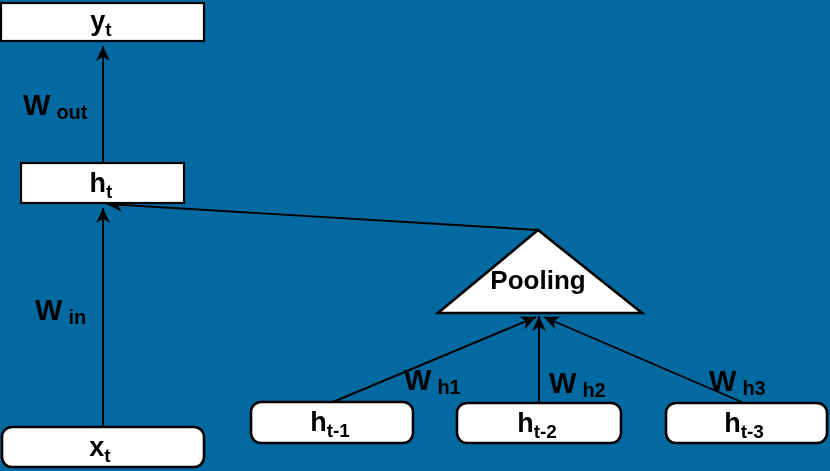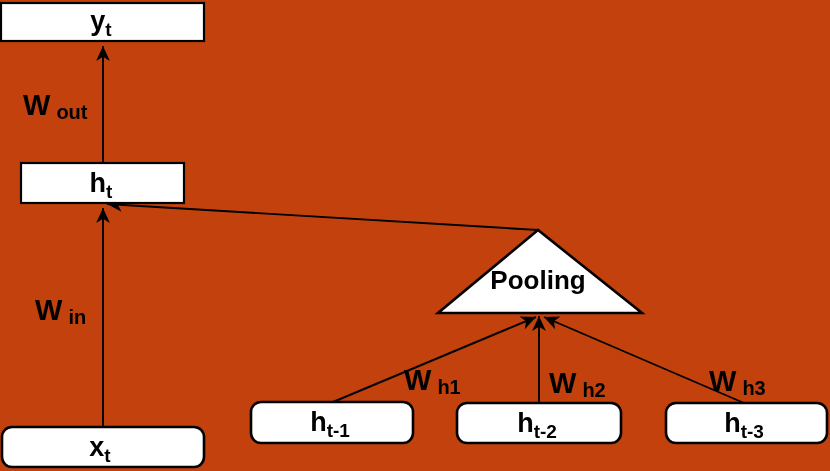--- a/index.html
+++ b/index.html
@@ -4,21 +4,21 @@
 <style>
   html, body {
     margin: 0;
     padding: 0;
     background: #ffffff;
   }
   .stage {
     position: relative;
     width: 830px;
     height: 471px;
-    background: #c2410c;
+    background: #0369a1;
     overflow: hidden;
     font-family: "Liberation Sans", "DejaVu Sans", sans-serif;
   }
   svg { display: block; }
   .node-box {
     fill: #ffffff;
     stroke: #000000;
   }
   .sharp { stroke-width: 2.2; }
   .round { stroke-width: 2.6; }

